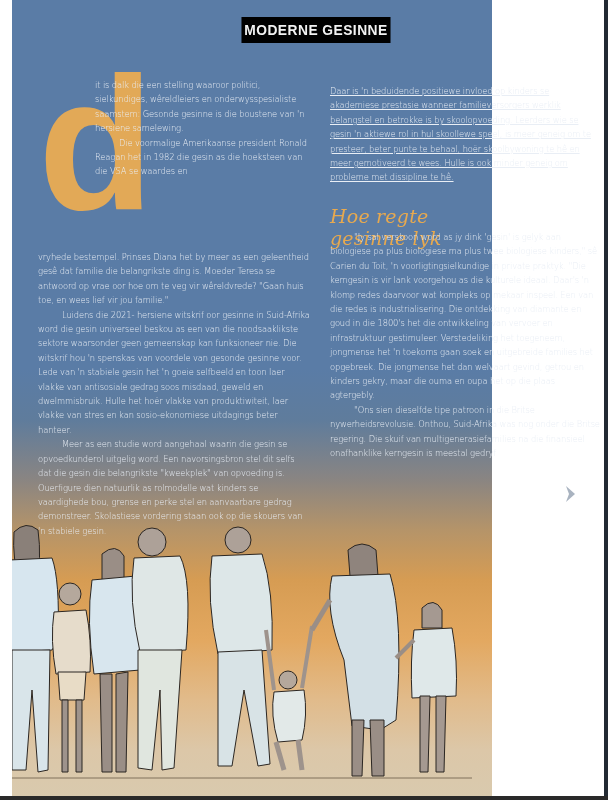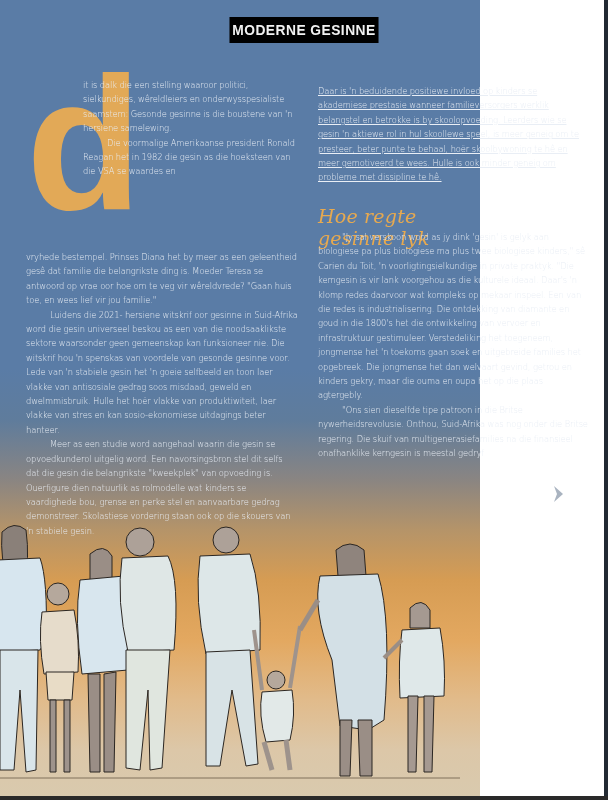--- a/index.html
+++ b/index.html
@@ -1,21 +1,21 @@
 <!DOCTYPE html>
 <html><head>
 <meta charset="utf-8">
 <style>
   html, body { margin: 0; padding: 0; }
   body {
     width: 608px; height: 800px; overflow: hidden; position: relative;
     font-family: "Liberation Sans", "DejaVu Sans", sans-serif;
   }
   .page {
-    position: absolute; left: 0; top: 0; width: 480px; height: 796px;
+    position: absolute; left: 12px; top: 0; width: 480px; height: 796px;
     background: linear-gradient(to bottom,
       #5a7ca6 0px, #5a7ca6 370px, #5f7c9c 420px, #8a8582 480px,
       #b59469 530px, #d69c53 580px, #e3a860 640px, #e1bb8b 700px,
       #dcc7a8 750px, #d9caae 796px);
   }
   .edge-right { position: absolute; right: 0; top: 0; width: 4px; height: 800px; background: #222a33; }
   .edge-bottom { position: absolute; left: 0; bottom: 0; width: 608px; height: 4px; background: #2a2a2a; }
 
   .section-tag {
     position: absolute; left: 223px; top: 17px; width: 162px; height: 26px;

